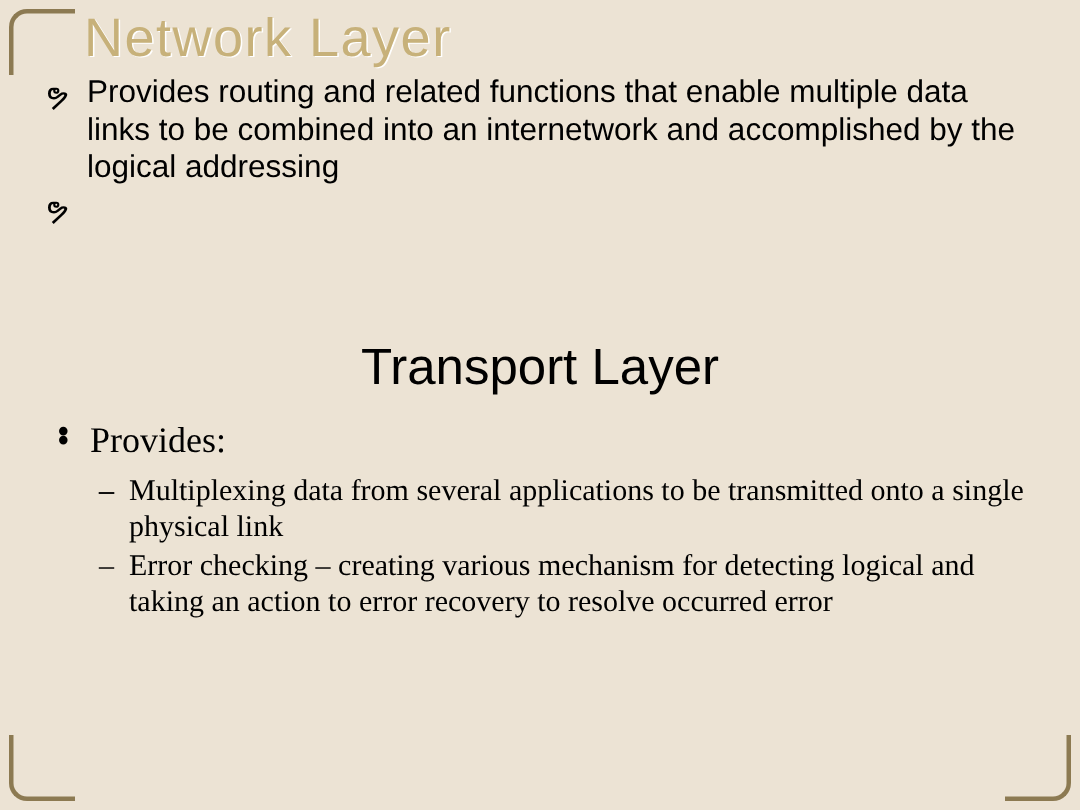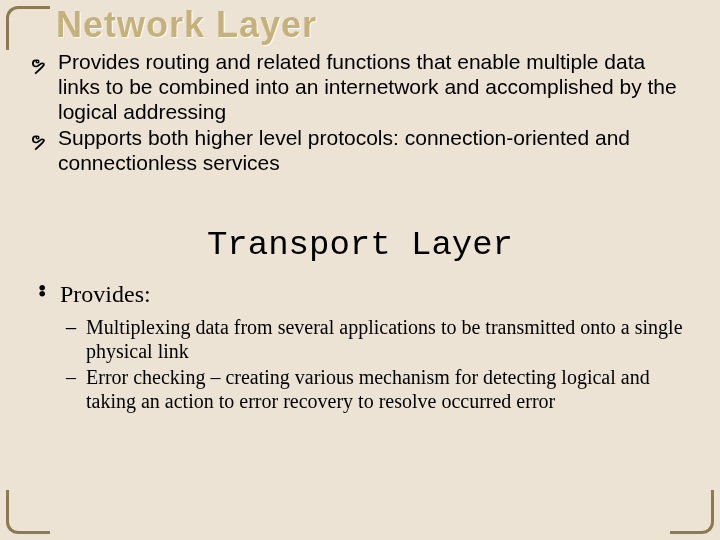--- a/index.html
+++ b/index.html
@@ -26,21 +26,21 @@
     box-sizing: border-box;
   }
   .corner.tl { top: 6px; left: 6px; border-right: none; border-bottom: none; border-radius: 12px 0 0 0; }
   .corner.bl { bottom: 6px; left: 6px; border-right: none; border-top: none; border-radius: 0 0 0 12px; }
   .corner.br { bottom: 6px; right: 6px; border-left: none; border-top: none; border-radius: 0 0 12px 0; }
 
   .heading1 {
     position: absolute;
     left: 56px;
     top: 4px;
-    font-weight: 700;
+    font-weight: 400;
     font-size: 36px;
     letter-spacing: 1px;
     color: #c7b17a;
     text-shadow: 1px 1px 0 #fff;
     text-align: center;
   }
 
   .block1 {
     position: absolute;
     left: 30px;
@@ -61,21 +61,21 @@
     font-size: 20px;
     color: #000;
   }
 
   .heading2 {
     position: absolute;
     left: 0;
     right: 0;
     top: 226px;
     text-align: center;
-    font-family: Liberation Mono, monospace;
+    font-family: Liberation Sans, sans-serif;
     font-size: 34px;
     color: #000;
   }
 
   .block2 {
     position: absolute;
     left: 30px;
     top: 274px;
     right: 30px;
     font-family: 'Times New Roman', Times, serif;
@@ -120,21 +120,20 @@
 
   <div class="heading1">Network Layer</div>
 
   <div class="block1">
     <div class="item">
       <span class="glyph">ຯ</span>
       <span>Provides routing and related functions that enable multiple data links to be combined into an internetwork and accomplished by the logical addressing</span>
     </div>
     <div class="item">
       <span class="glyph">ຯ</span>
-      <span>Supports both higher level protocols: connection-oriented and connectionless services</span>
     </div>
   </div>
 
   <div class="heading2">Transport Layer</div>
 
   <div class="block2">
     <div class="bitem">
       <span class="dot">•</span>
     </div>
     <div class="bitem">

